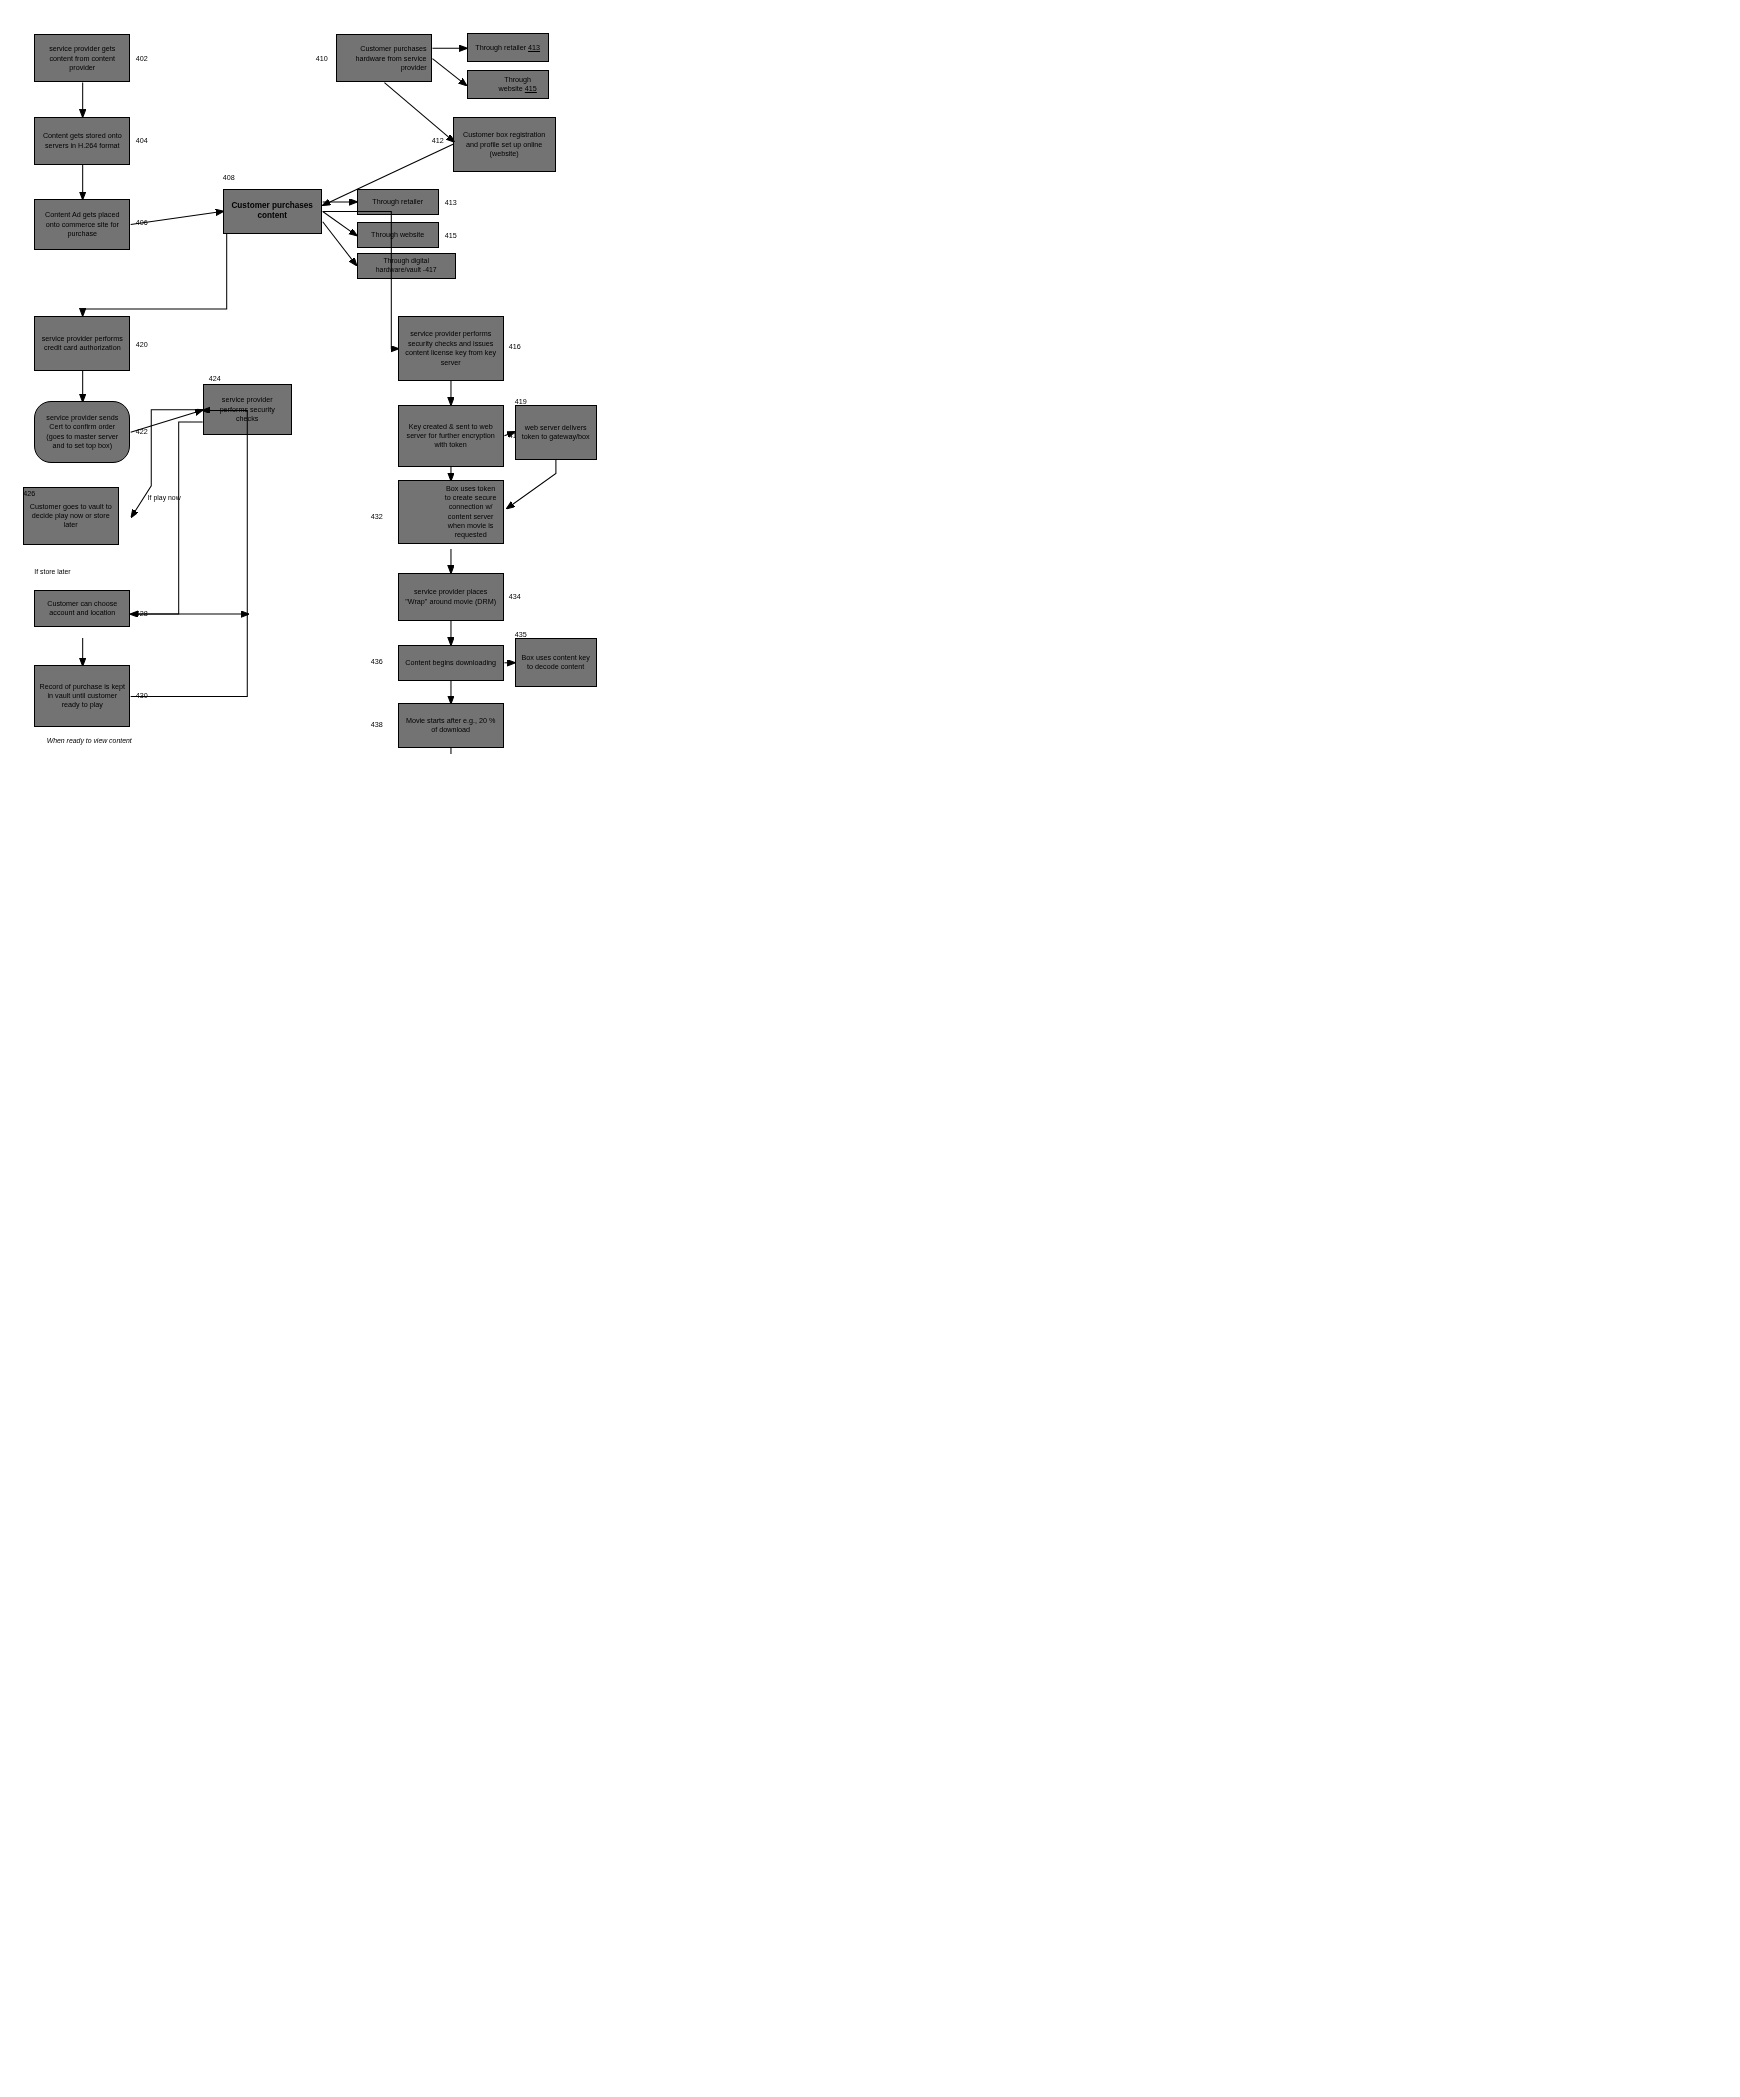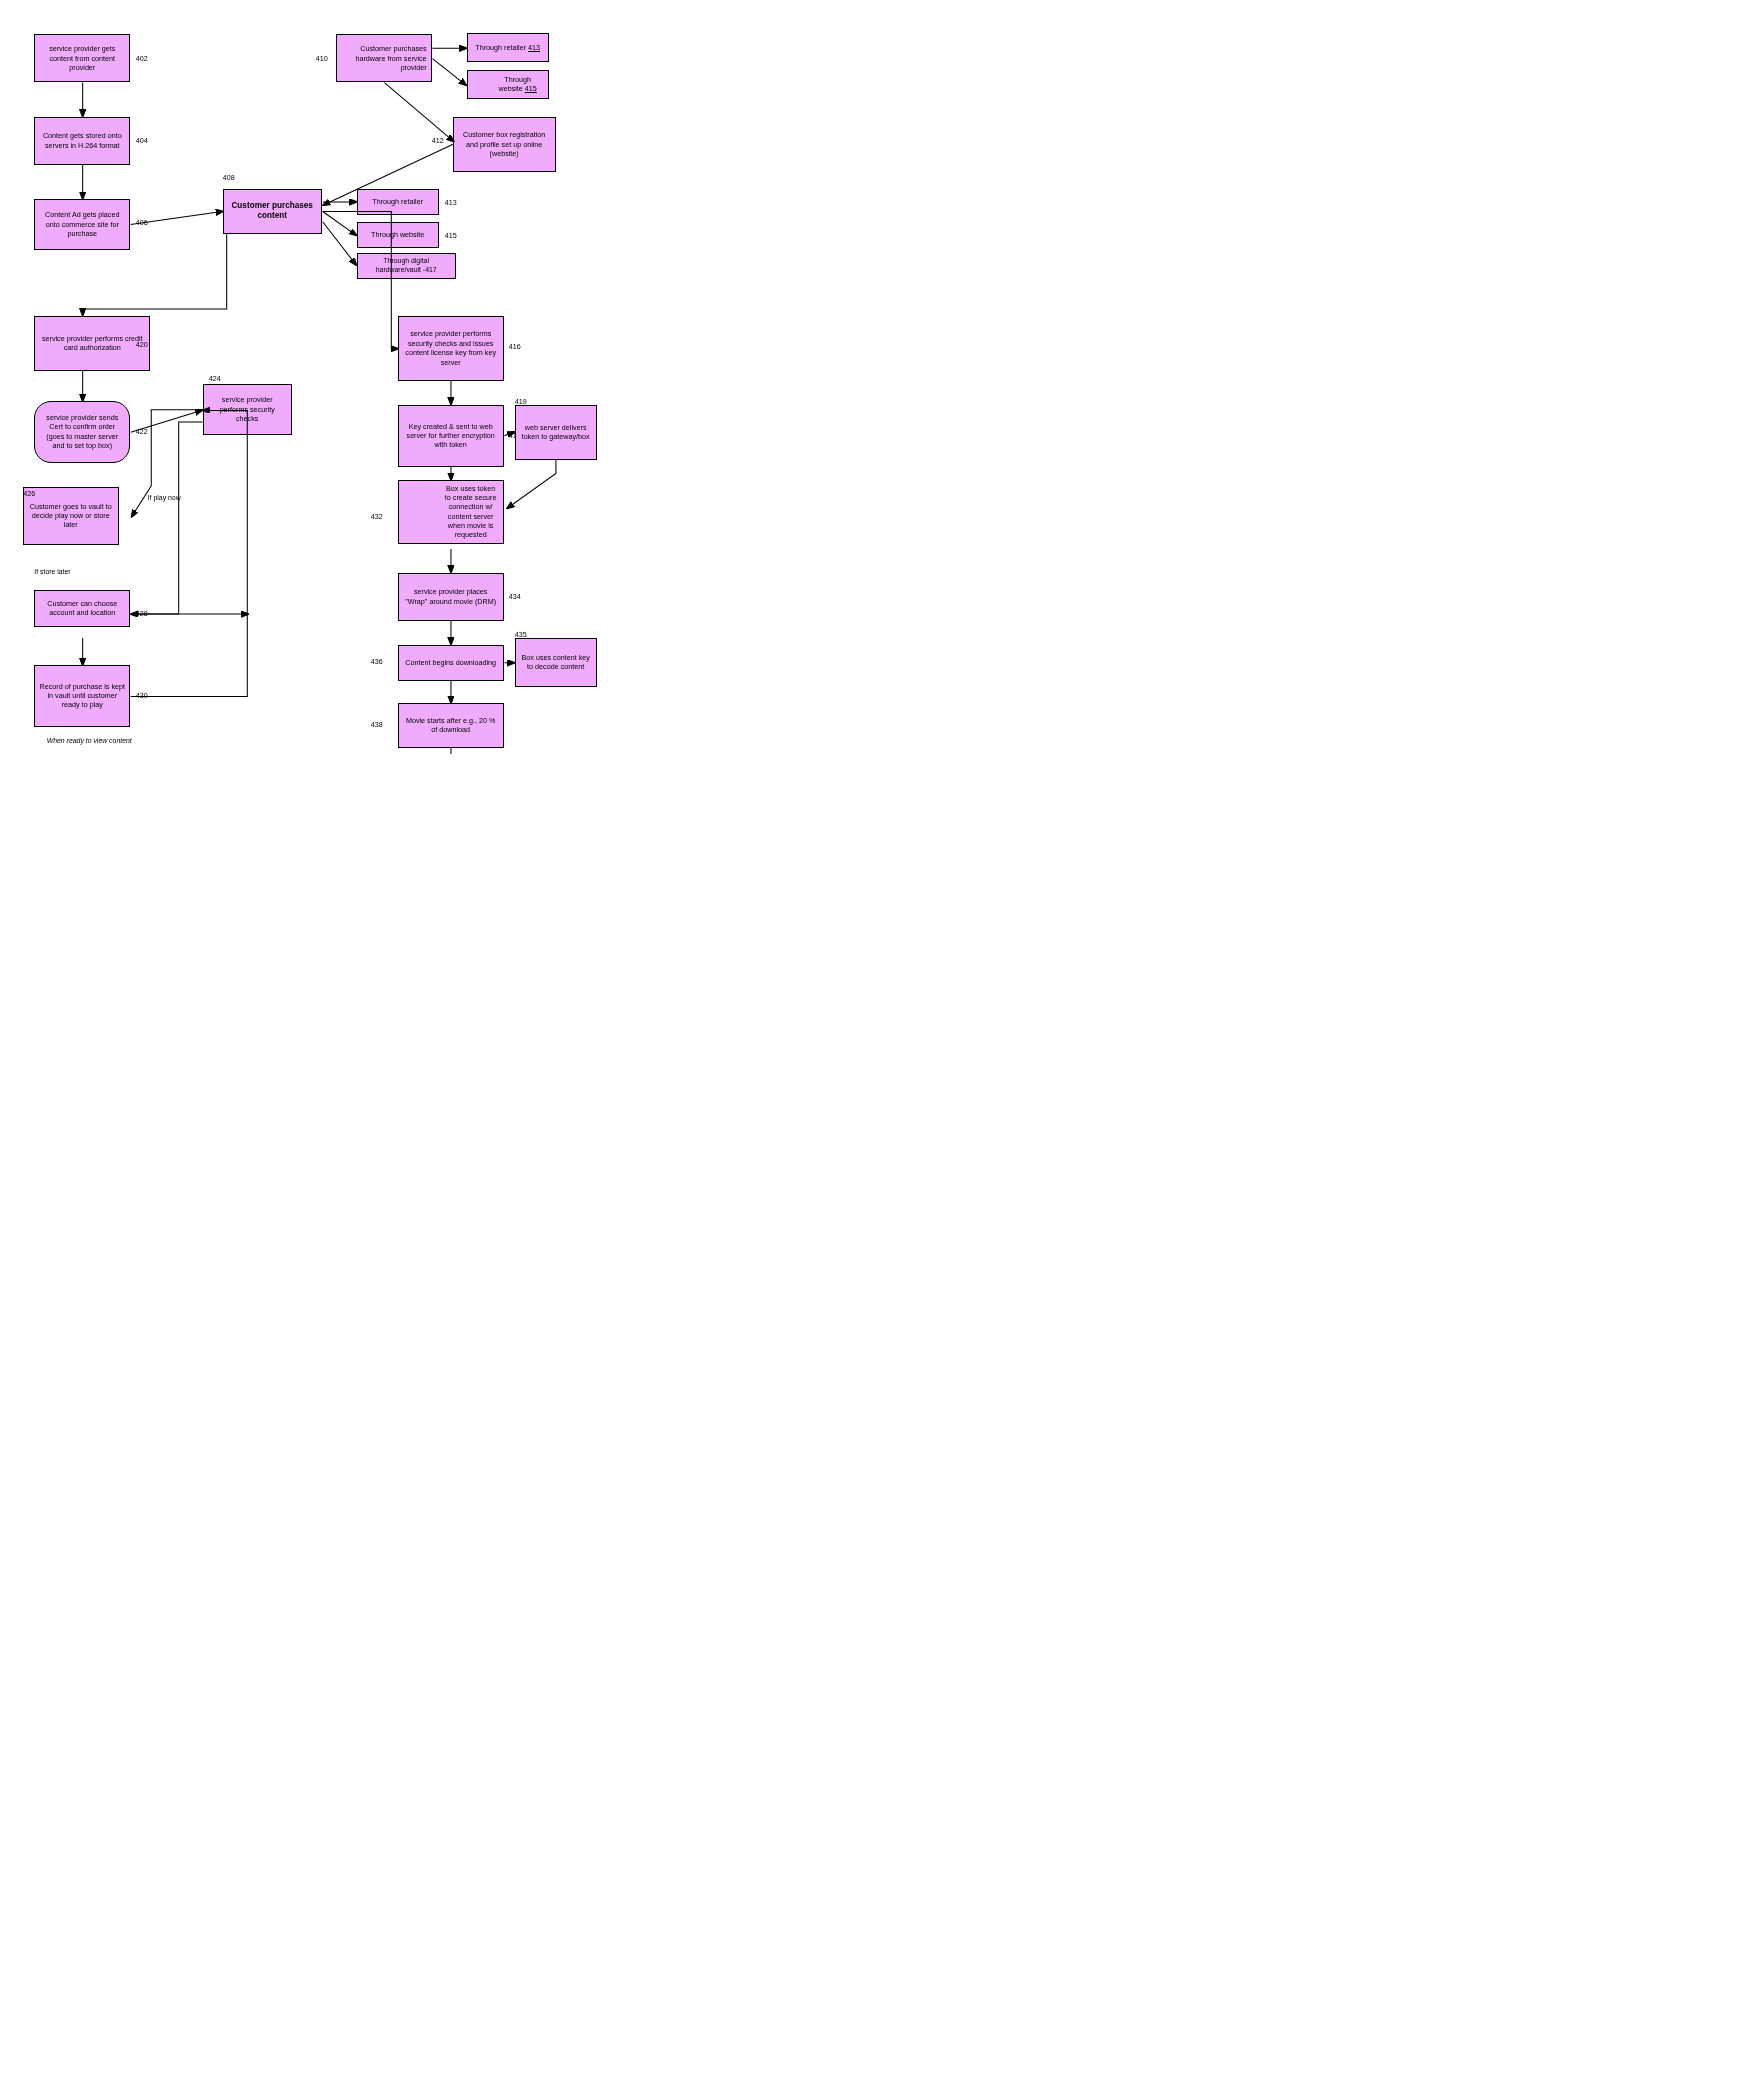--- a/index.html
+++ b/index.html
@@ -13,21 +13,21 @@
       padding: 13.7px;
     }
     .diagram {
       position: relative;
       width: 590px;
       min-height: 727px;
     }
     .box {
       position: absolute;
       border: 1px solid #000;
-      background: #f0abfc;
+      background: #737373;
       text-align: center;
       display: flex;
       align-items: center;
       justify-content: center;
       padding: 2.7px 4.1px;
       line-height: 1.3;
       font-size: 7.2px;
     }
     .label {
       position: absolute;
@@ -118,21 +118,21 @@
   <div class="box" style="left:384px;top:391px;width:106px;height:62px;">
     <span>Key created &amp; sent to web server for further encryption with token</span>
   </div>
   <span class="label" style="left:495px;top:417px;">418</span>
 
   <div class="box" style="left:501px;top:391px;width:82px;height:55px;">
     <span>web server delivers token to gateway/box</span>
   </div>
   <span class="label" style="left:501px;top:383px;">419</span>
 
-  <div class="box" style="left:20.6px;top:302px;width:116px;height:55px;">
+  <div class="box" style="left:20.6px;top:302px;width:96px;height:55px;">
     <span>service provider performs credit card authorization</span>
   </div>
   <span class="label" style="left:122px;top:326px;">420</span>
 
   <div class="box" style="left:20.6px;top:387px;width:96px;height:62px;border-radius:17px;">
     <span>service provider sends Cert to confirm order (goes to master server and to set top box)</span>
   </div>
   <span class="label" style="left:122px;top:413px;">422</span>
 
   <div class="box" style="left:189px;top:370px;width:89px;height:51px;">

